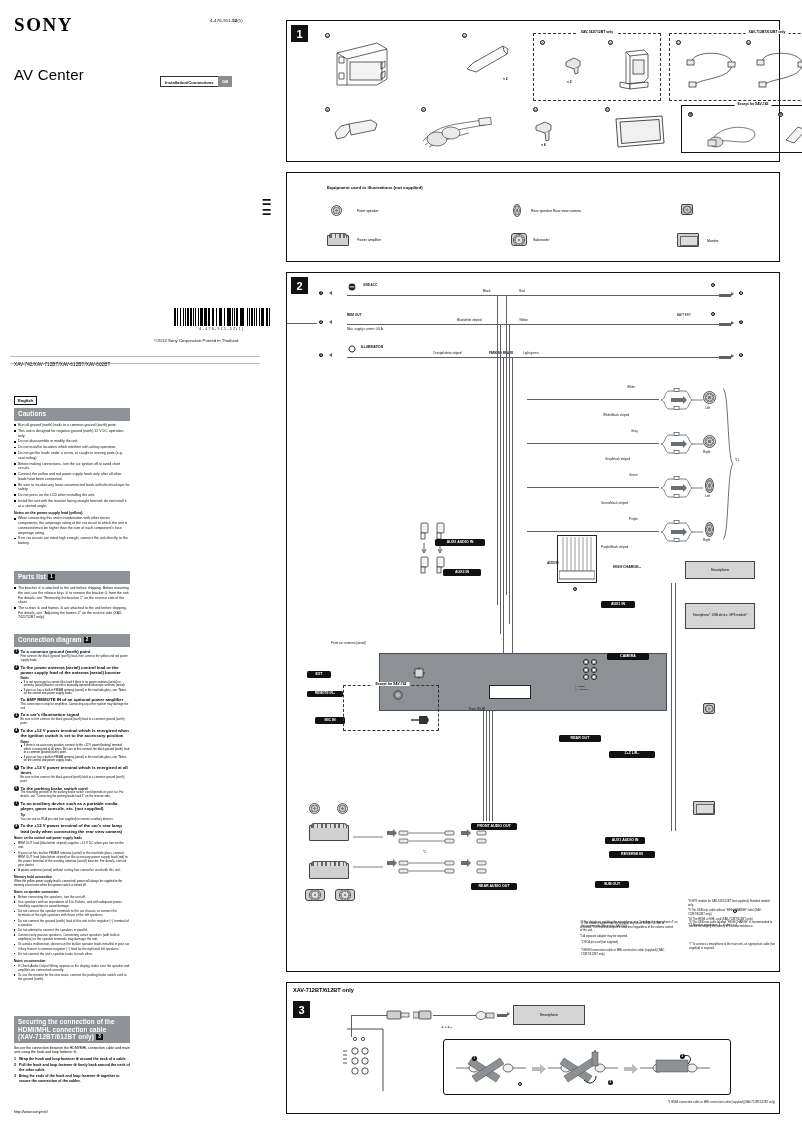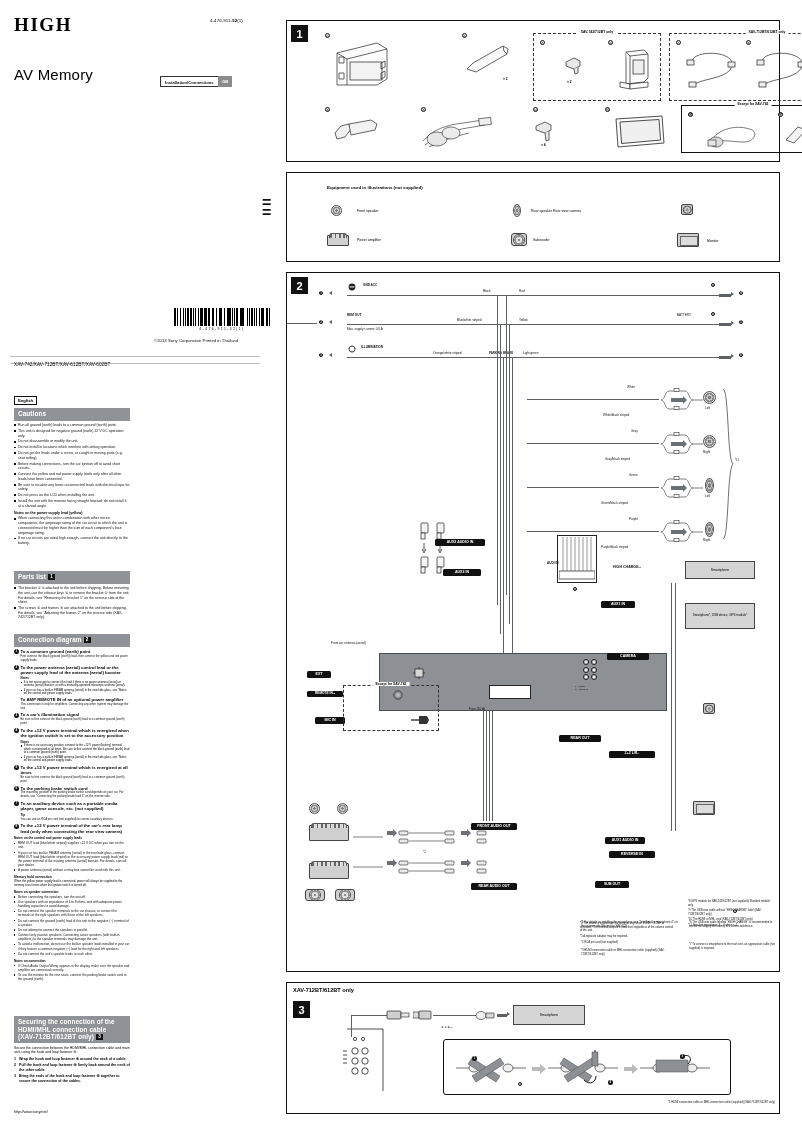--- a/index.html
+++ b/index.html
@@ -257,27 +257,27 @@
   .eqsign{
     position:absolute; left:262px; top:198px; font-size:16px; font-weight:bold;
     color:#111; letter-spacing:0; line-height:.6;
   }
 </style>
 </head>
 <body>
 
 <div class="page">
 
-  <div class="sony-logo">HIGH</div>
+  <div class="sony-logo">SONY</div>
 
   <div class="doc-num">
     <span class="light">4-476-911-</span><span>52</span><span class="light">(1)</span>
   </div>
 
-  <div class="av-center">AV Memory</div>
+  <div class="av-center">AV Center</div>
 
   <div class="instconn-wrap">
     <div class="instconn">Installation/Connections</div>
     <div class="gb-badge">GB</div>
   </div>
 
   <div class="barcode">
     <div class="bars" id="barcode-bars">
         <i style="width:3px;background:#000"></i>
         <i style="width:1px;background:transparent"></i>

